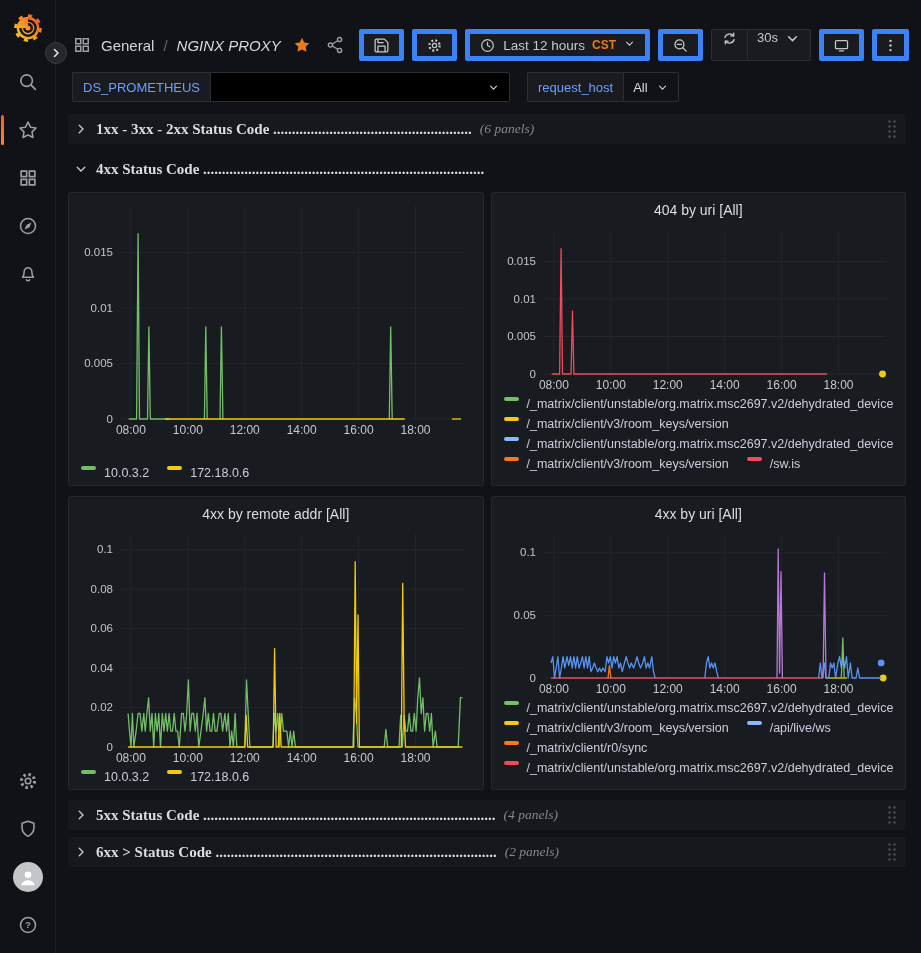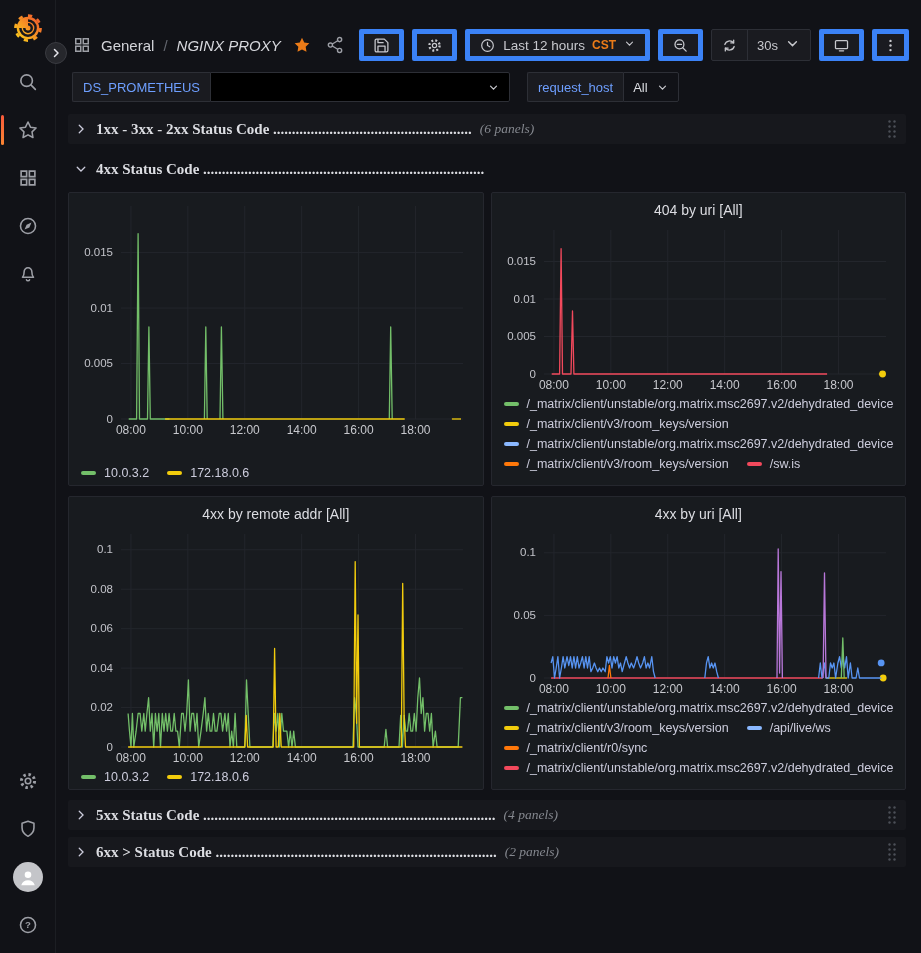--- a/index.html
+++ b/index.html
@@ -26,21 +26,21 @@
   .crumb-sep { color:#63666e; }
   .crumb-title { font-weight:500; color:#d8d9de;font-style:italic; }
   .star-filled svg { color:#eb7b18; }
   .icon-btn { background:none; border:none; color:#9d9fa6; display:flex; align-items:center; cursor:pointer; padding:2px; }
   .actions { display:flex; align-items:center; gap:8px; }
   .btn { height:32px; display:flex; align-items:center; gap:7px; padding:0 9px; background:#1a1b20; border:5px solid #3b82f6; border-radius:2px; color:#c7c8cd; font-size:13.5px; cursor:pointer; }
   .btn svg { width:17px; height:17px; }
   .caret svg { width:13px; height:13px; }
   .tz { color:#eb7b18; font-size:12px; font-weight:600; }
   .btn-group { display:flex; align-items:stretch; height:32px; background:#1a1b20; border:1px solid #2d2f36; border-radius:2px; }
-  .btn-group .seg { display:flex; align-items:center; gap:6px; padding:0 9px; color:#c7c8cd; cursor:pointer; }
+  .btn-group .seg { display:flex; gap:6px; padding:0 9px; color:#c7c8cd; cursor:pointer; }
   .btn-group .seg + .seg { border-left:1px solid #2d2f36; }
   .btn-group svg { width:17px; height:17px; }
   .kebab-btn { padding:0 5px; }
 
   
   .varbar { height:42px; display:flex; align-items:flex-start; gap:3px; padding:2px 12px 0 16px; }
   .var-group { display:flex; align-items:stretch; height:30px; margin-right:14px; }
   .var-label { display:flex; align-items:center; padding:0 10px; background:#1a1b20; border:1px solid #2d2f36; border-right:none; border-radius:2px 0 0 2px; color:#6e9fff; font-weight:500; font-size:13px; }
   .var-value { display:flex; align-items:center; gap:8px; padding:0 9px; background:#111217; border:1px solid #2d2f36; border-radius:0 2px 2px 0; color:#dcdde2; cursor:pointer;justify-content:center; }
   .var-value.redacted { background:#000; width:300px; justify-content:flex-end; }
@@ -60,21 +60,21 @@
   .mt { margin-top:2px; }
   .mt10 { margin-top:10px; }
   .mt7 { margin-top:7px; }
 
   .panels { display:grid; grid-template-columns:1fr 1fr; gap:10px 7px; margin:10px 0; }
   .panel { height:294px; background:#181b1f; border:1px solid #25272e; border-radius:2px; padding:7px 8px 5px; display:flex; flex-direction:column; overflow:hidden; }
   .panel-title { flex:0 0 auto; text-align:center; font-size:14px; font-weight:500; color:#dcdde2; height:24px; line-height:20px; cursor:pointer; }
   .plot { flex:1 1 auto; min-height:0; }
   .plot.clip { flex:0 0 auto; min-height:170px; height:170px; }
   .legend { flex:0 0 auto; display:flex; flex-wrap:wrap; column-gap:18px; row-gap:6px; padding:3px 4px 0; font-size:12.5px; color:#ccccdc; overflow:hidden; }
-  .legend-item { display:inline-flex; align-items:center; gap:8px; max-width:100%; overflow:hidden; white-space:nowrap; cursor:pointer; }
+  .legend-item { display:inline-flex; align-items:flex-start; gap:8px; max-width:100%; overflow:hidden; white-space:nowrap; cursor:pointer; }
   .swatch { width:15px; height:4px; border-radius:2px; flex:0 0 auto; }
 </style>
 </head>
 <body>
 
 <div class="app">
 
   <aside class="sidebar">
     <div class="logo">
       <svg viewBox="0 0 24 24" width="30" height="30">

